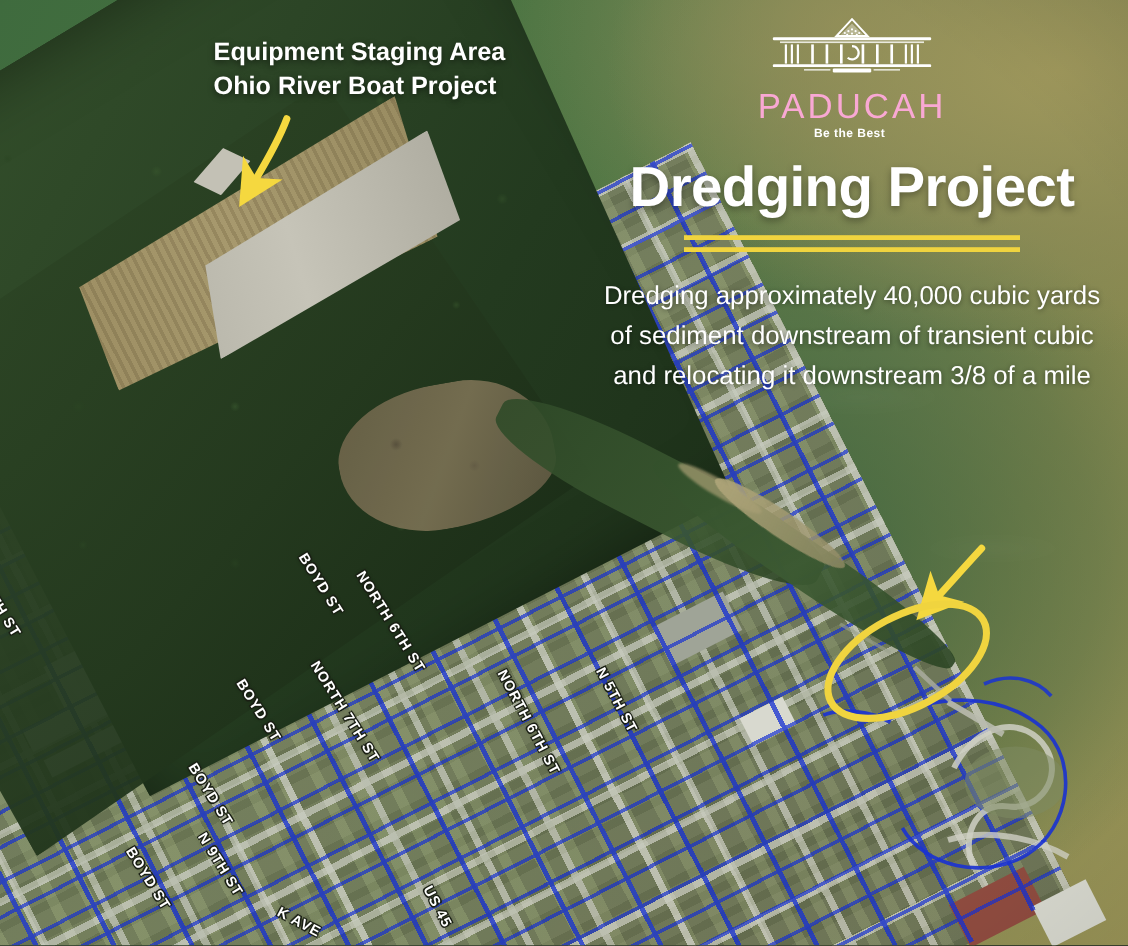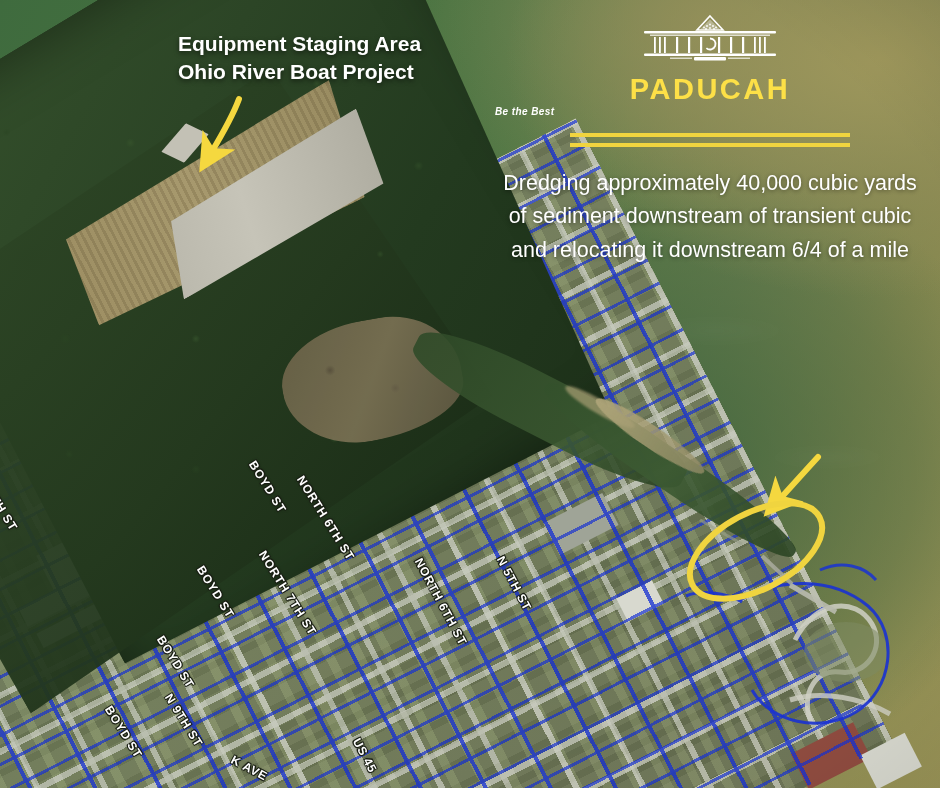--- a/index.html
+++ b/index.html
@@ -216,26 +216,26 @@
 
   svg.ann-svg{position:absolute;left:0;top:0;width:940px;height:788px;overflow:visible;pointer-events:none;}
 
   
   #panel{position:absolute;left:495px;top:14px;width:430px;}
 
   #logo-wrap{display:flex;justify-content:center;margin-bottom:6px;}
   #logo{width:160px;}
   #logo svg{display:block;width:160px;height:58px;}
   #logo-word{
-    text-align:center;color:#fde047;font-weight:700;
+    text-align:center;color:#f9a8d4;font-weight:400;
     font-size:29px;letter-spacing:2.5px;line-height:1;margin-top:-3px;
     font-family:"Liberation Sans", sans-serif;
   }
   #logo-tag{
-    text-align:left;color:#fff;font-style:italic;font-weight:700;
+    text-align:center;color:#fff;font-weight:700;
     font-size:10px;letter-spacing:.4px;margin-top:2px;padding-right:4px;
   }
   #title{
     color:#ffffff;font-weight:800;font-size:47px;letter-spacing:-.5px;
     text-align:center;margin-top:14px;line-height:1.05;
     text-shadow:0 2px 6px rgba(0,0,0,.35);
   }
   #rule{margin:16px auto 0 auto;width:280px;}
   #rule .bar{height:4px;background:#f0d43f;}
   #rule .bar+.bar{margin-top:6px;}
@@ -375,26 +375,27 @@
             <rect x="40" y="43.6" width="22" height="1.2" opacity=".85"></rect>
             <rect x="98" y="43.6" width="22" height="1.2" opacity=".85"></rect>
           </g>
         </svg>
       </div>
     </div>
 
     <div id="logo-word">PADUCAH</div>
     <div id="logo-tag">Be the Best</div>
 
+    <div id="title">Dredging Project</div>
 
     <div id="rule">
       <div class="bar"></div>
       <div class="bar"></div>
     </div>
 
     <div id="desc">
       <div>Dredging approximately 40,000 cubic yards</div>
       <div>of sediment downstream of transient cubic</div>
-      <div>and relocating it downstream 6/4 of a mile</div>
+      <div>and relocating it downstream 3/8 of a mile</div>
     </div>
   </div>
 
 </div>
 
 </body></html>

